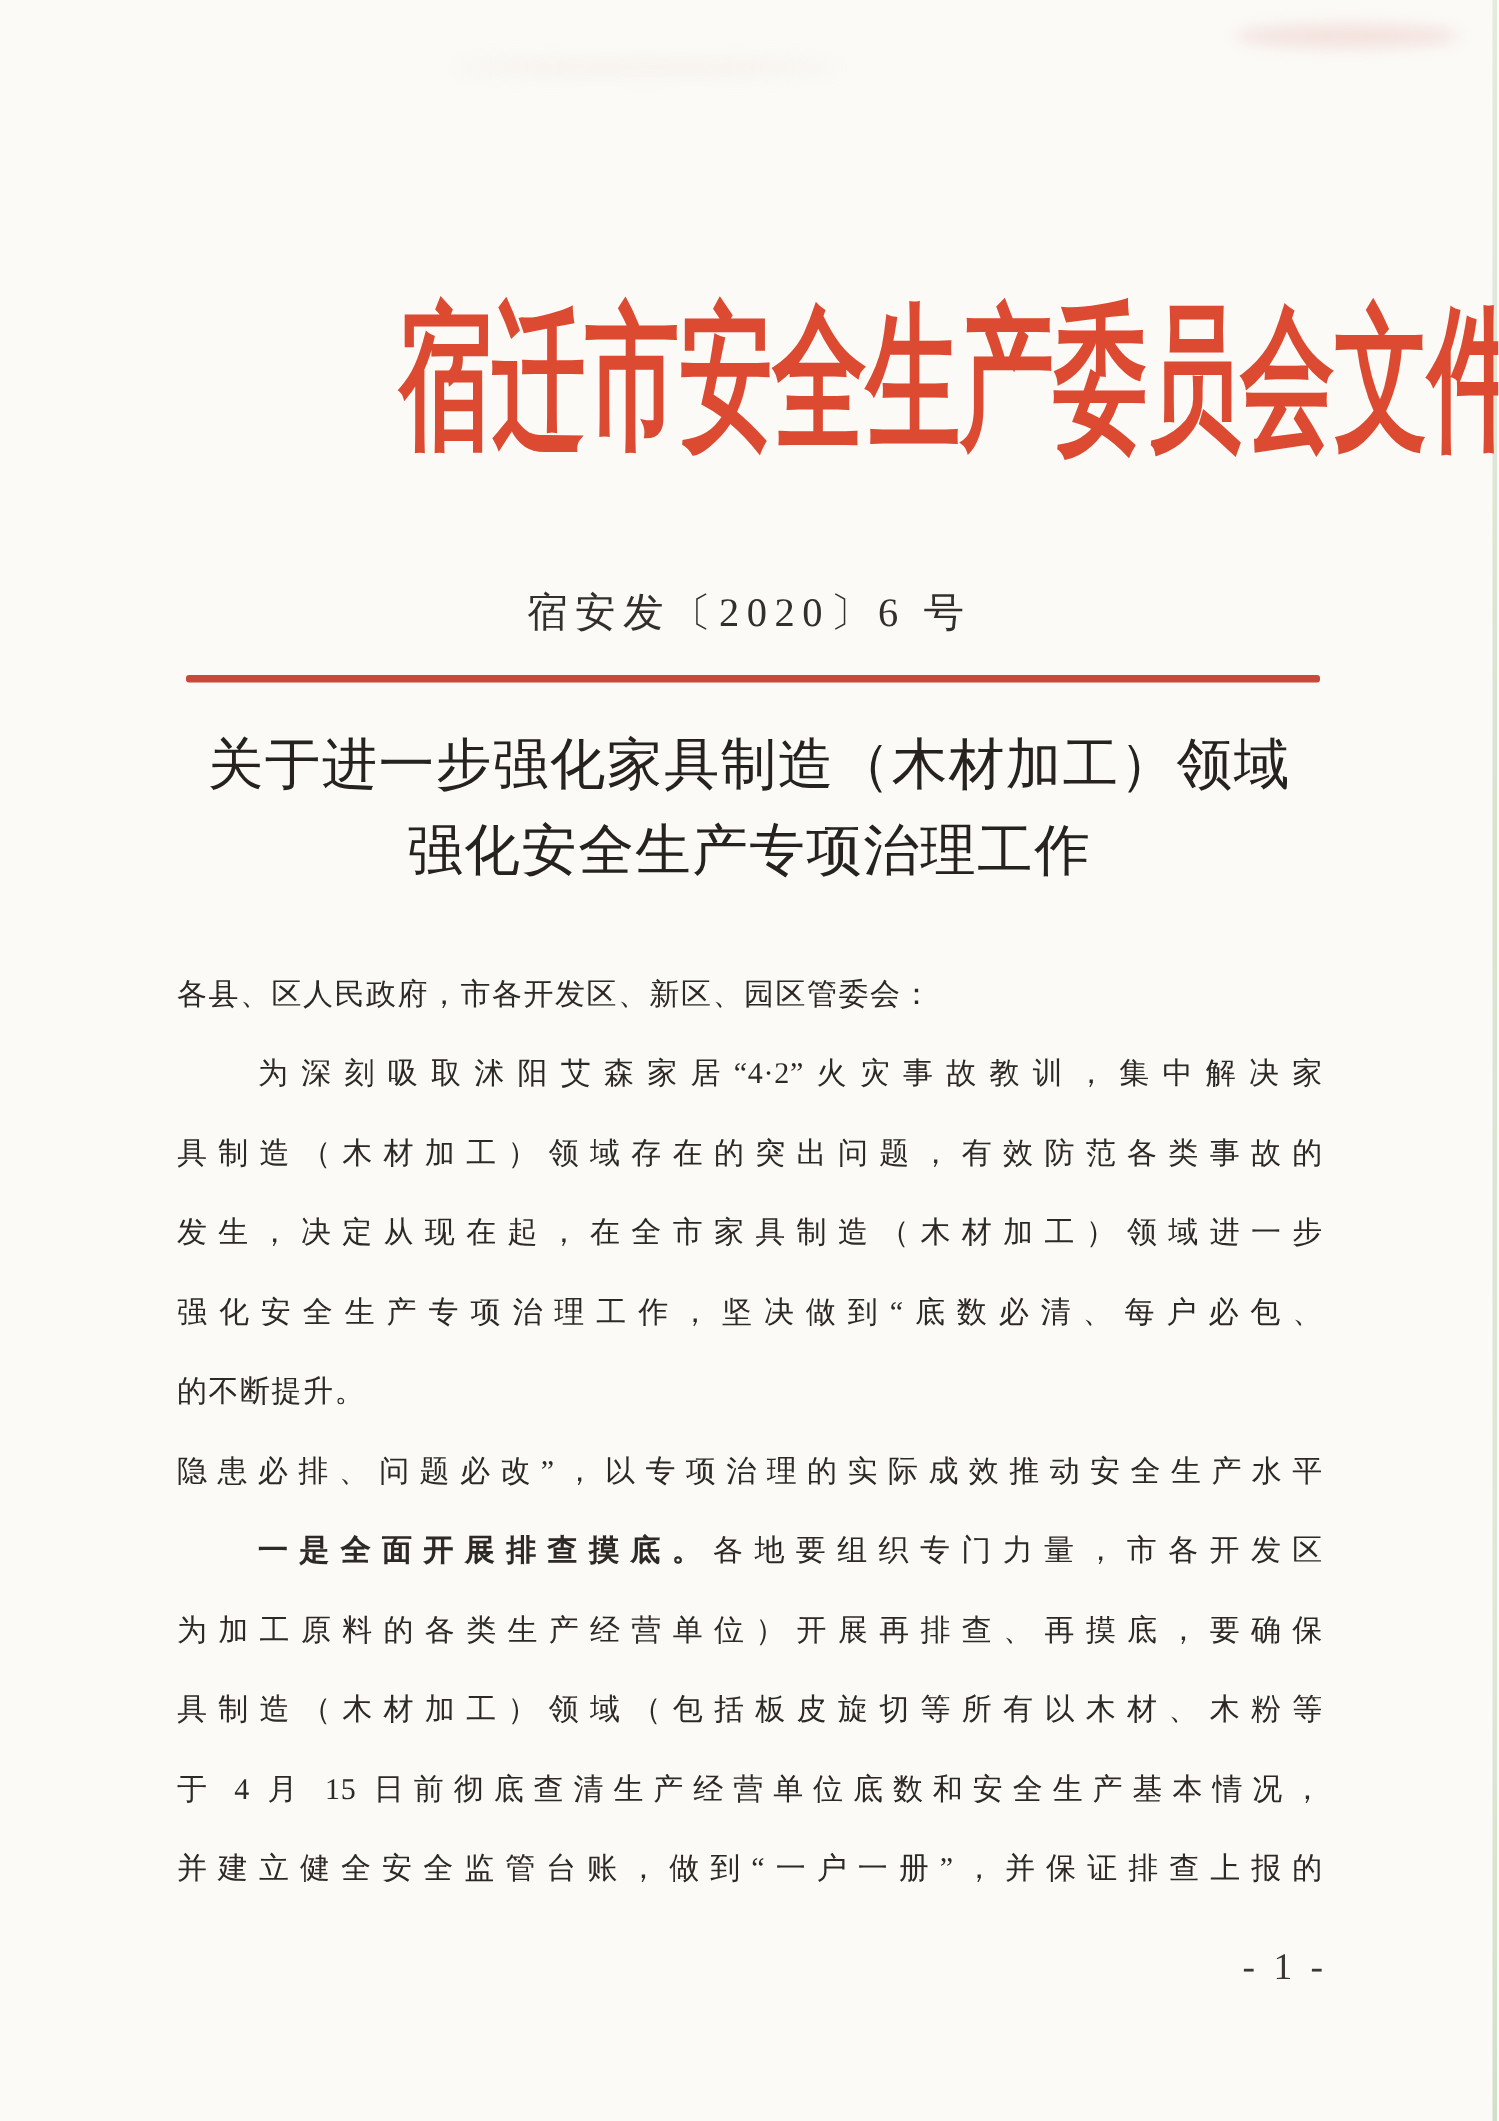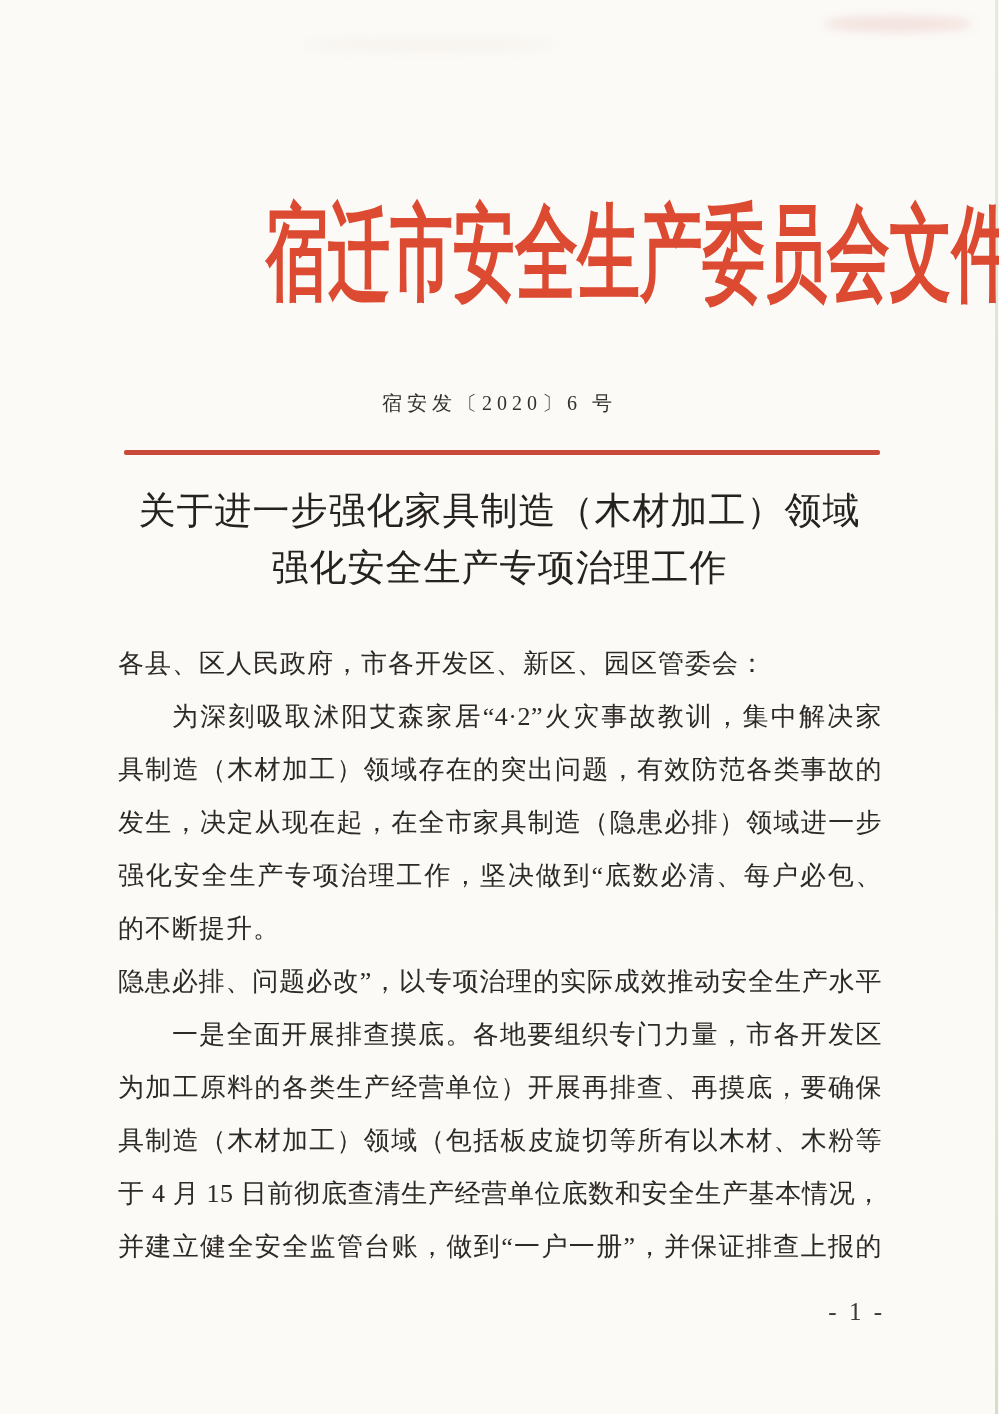--- a/index.html
+++ b/index.html
@@ -68,21 +68,21 @@
     transform-origin: center;
     letter-spacing: 0;
   }
 
   .doc-number {
     position: absolute;
     top: 390px;
     left: 0;
     width: 100%;
     text-align: center;
-    font-size: 20px;
+    font-size: 27px;
     letter-spacing: 5px;
     color: #33302C;
   }
 
   .red-rule {
     position: absolute;
     top: 450px;
     left: 124px;
     width: 756px;
     height: 5px;
@@ -103,41 +103,41 @@
     color: #26221F;
     letter-spacing: 1px;
   }
 
   
   .body-block {
     position: absolute;
     top: 637px;
     left: 118px;
     width: 764px;
-    font-size: 26px;
+    font-size: 20px;
     color: #2D2926;
   }
   .line {
     height: 53px;
     line-height: 53px;
     text-align: justify;
     text-align-last: justify;
     overflow: hidden;
     letter-spacing: 0.5px;
   }
   .line.indent {
     padding-left: 54px;
   }
   .line.para-end {
     text-align: left;
     text-align-last: left;
     letter-spacing: 1px;
   }
   .lead-bold {
-    font-weight: 400;
+    font-weight: 700;
   }
 
   
   .page-number {
     position: absolute;
     top: 1298px;
     right: 114px;
     font-size: 25px;
     letter-spacing: 3px;
     color: #3A3734;
@@ -164,21 +164,21 @@
   <div class="doc-title">
     <div>关于进一步强化家具制造（木材加工）领域</div>
     <div>强化安全生产专项治理工作</div>
   </div>
 
   <div class="body-block">
     <div class="line para-end">各县、区人民政府，市各开发区、新区、园区管委会：</div>
 
     <div class="line indent">为深刻吸取沭阳艾森家居“4·2”火灾事故教训，集中解决家</div>
     <div class="line">具制造（木材加工）领域存在的突出问题，有效防范各类事故的</div>
-    <div class="line">发生，决定从现在起，在全市家具制造（隐患必排）领域进一步</div>
+    <div class="line">发生，决定从现在起，在全市家具制造（木材加工）领域进一步</div>
     <div class="line">强化安全生产专项治理工作，坚决做到“底数必清、每户必包、</div>
     <div class="line para-end">的不断提升。</div>
     <div class="line">隐患必排、问题必改”，以专项治理的实际成效推动安全生产水平</div>
 
     <div class="line indent">
       <span class="lead-bold">一是全面开展排查摸底。</span><span>各地要组织专门力量，市各开发区</span>
     </div>
     <div class="line">为加工原料的各类生产经营单位）开展再排查、再摸底，要确保</div>
     <div class="line">具制造（木材加工）领域（包括板皮旋切等所有以木材、木粉等</div>
     <div class="line">于 4 月 15 日前彻底查清生产经营单位底数和安全生产基本情况，</div>

